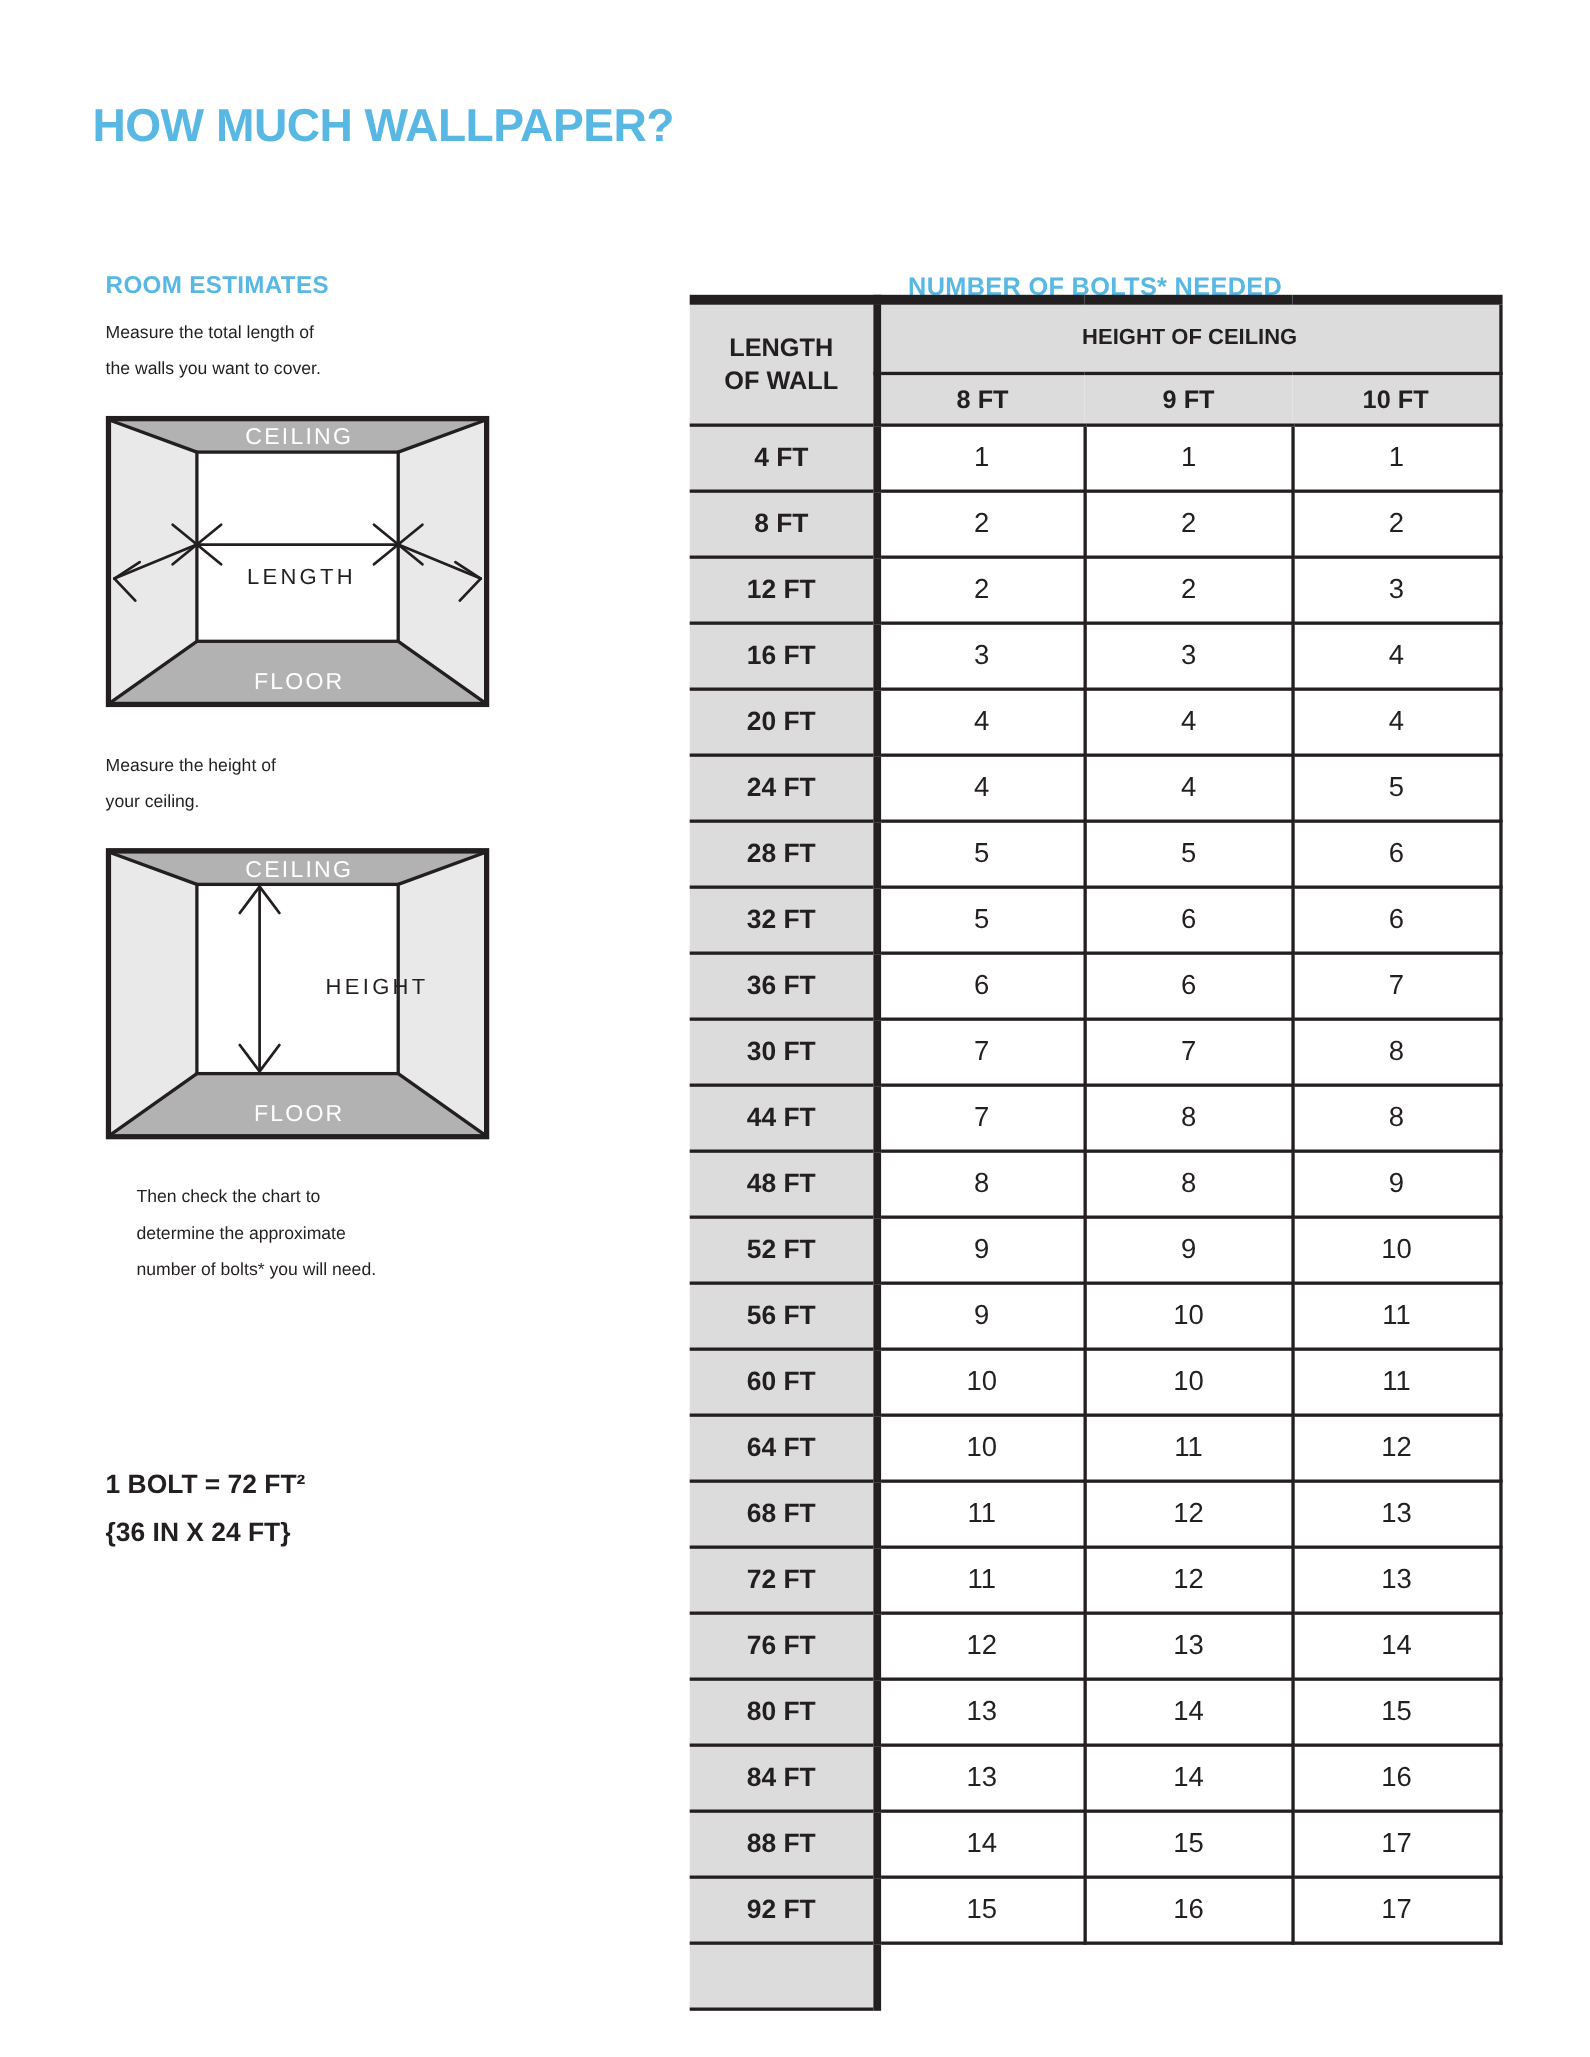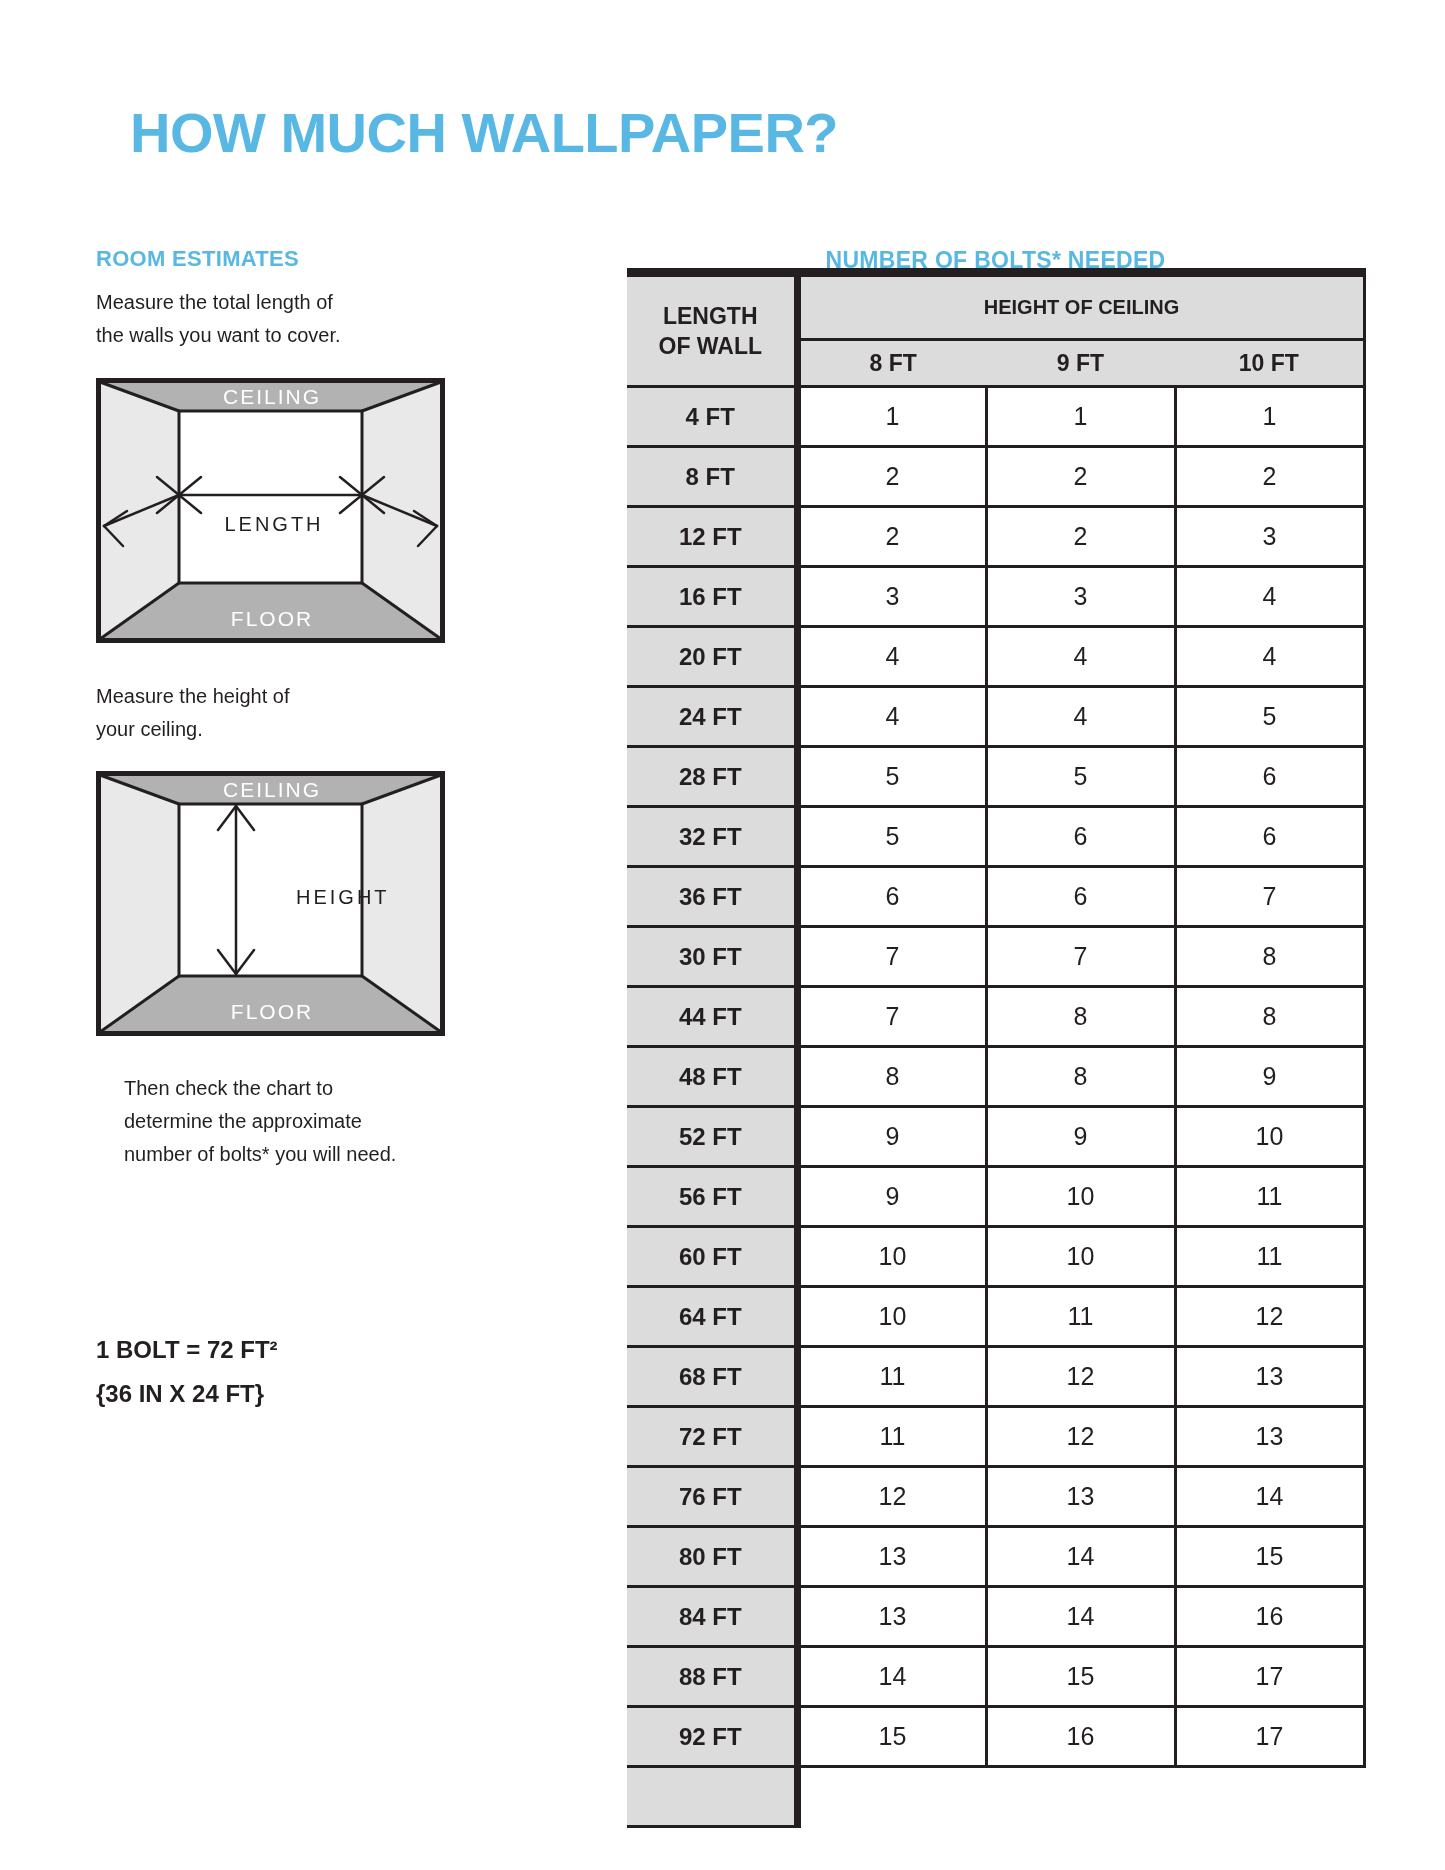--- a/index.html
+++ b/index.html
@@ -10,33 +10,32 @@
     --lightgray:#E9E9E9;
   }
   *{box-sizing:border-box;}
   html,body{margin:0;padding:0;}
   body{
     width:1445px;height:1870px;position:relative;background:#ffffff;
     font-family:"Liberation Sans", sans-serif;color:var(--ink);
   }
   .page-title{
     position:absolute;left:84px;top:62px;
-    font-size:56px;font-weight:700;color:var(--accent);letter-spacing:-0.5px;
+    font-size:42px;font-weight:700;color:var(--accent);letter-spacing:-0.5px;
     white-space:nowrap;
-    margin-left:46px;
   }
   
   .left-col{position:absolute;left:96px;top:0;width:380px;height:1870px;}
   .section-heading{
     position:absolute;left:0;
     font-size:22px;font-weight:700;color:var(--accent);letter-spacing:0.3px;
     white-space:nowrap;
   }
   .left-heading{top:228px;}
-  .para{position:absolute;left:0;font-size:20px;line-height:33px;color:var(--ink);white-space:nowrap;}
+  .para{position:absolute;left:0;font-size:16px;line-height:33px;color:var(--ink);white-space:nowrap;}
   .para1{top:286px;}
   .para2{top:680px;}
   .para3{top:1072px;margin-left:28px;}
   .diagram{position:absolute;left:0;width:349px;height:265px;}
   .diagram1{top:378px;}
   .diagram2{top:771px;}
   .footnote{
     position:absolute;left:0;top:1246px;
     font-size:23px;font-weight:700;line-height:36px;white-space:nowrap;
   }

